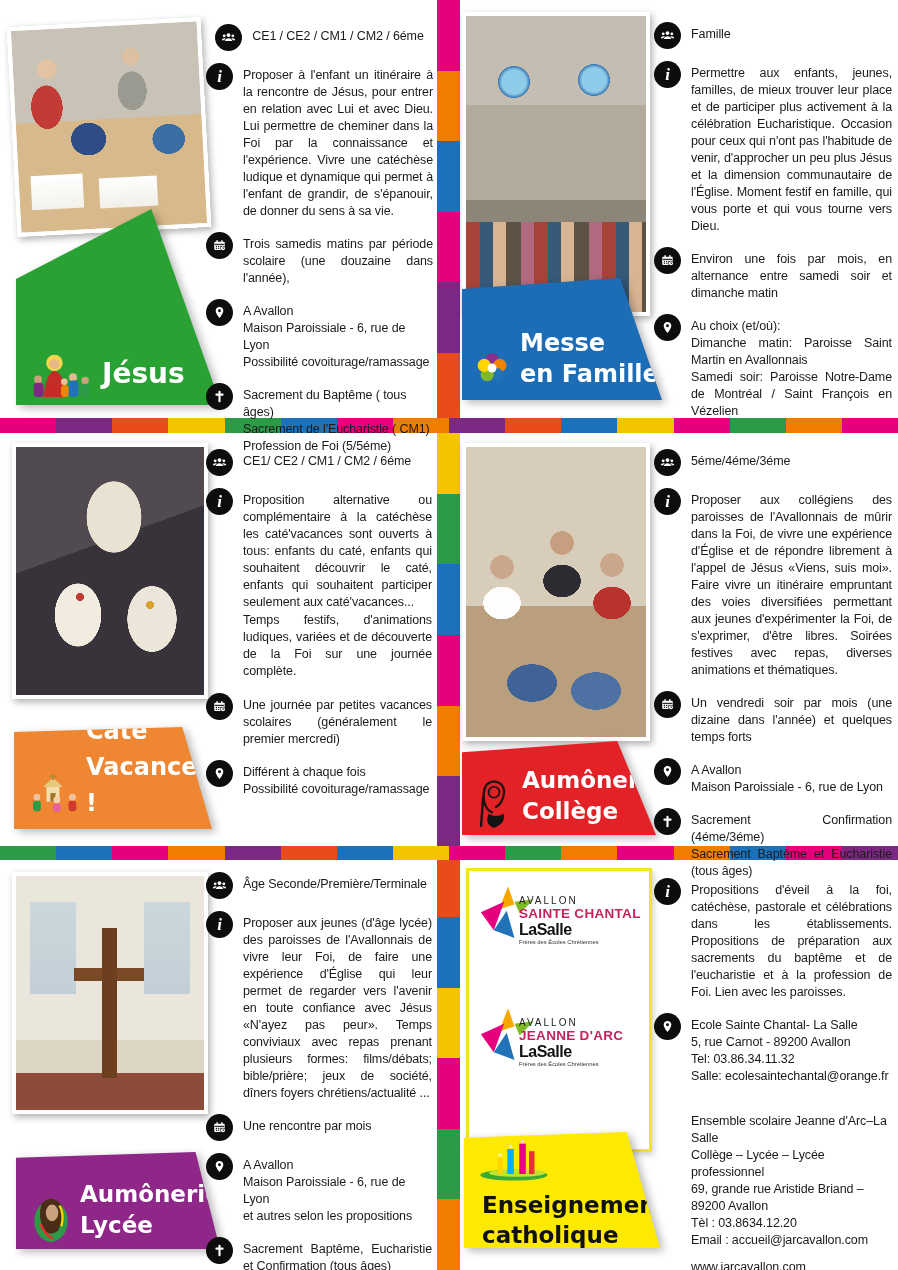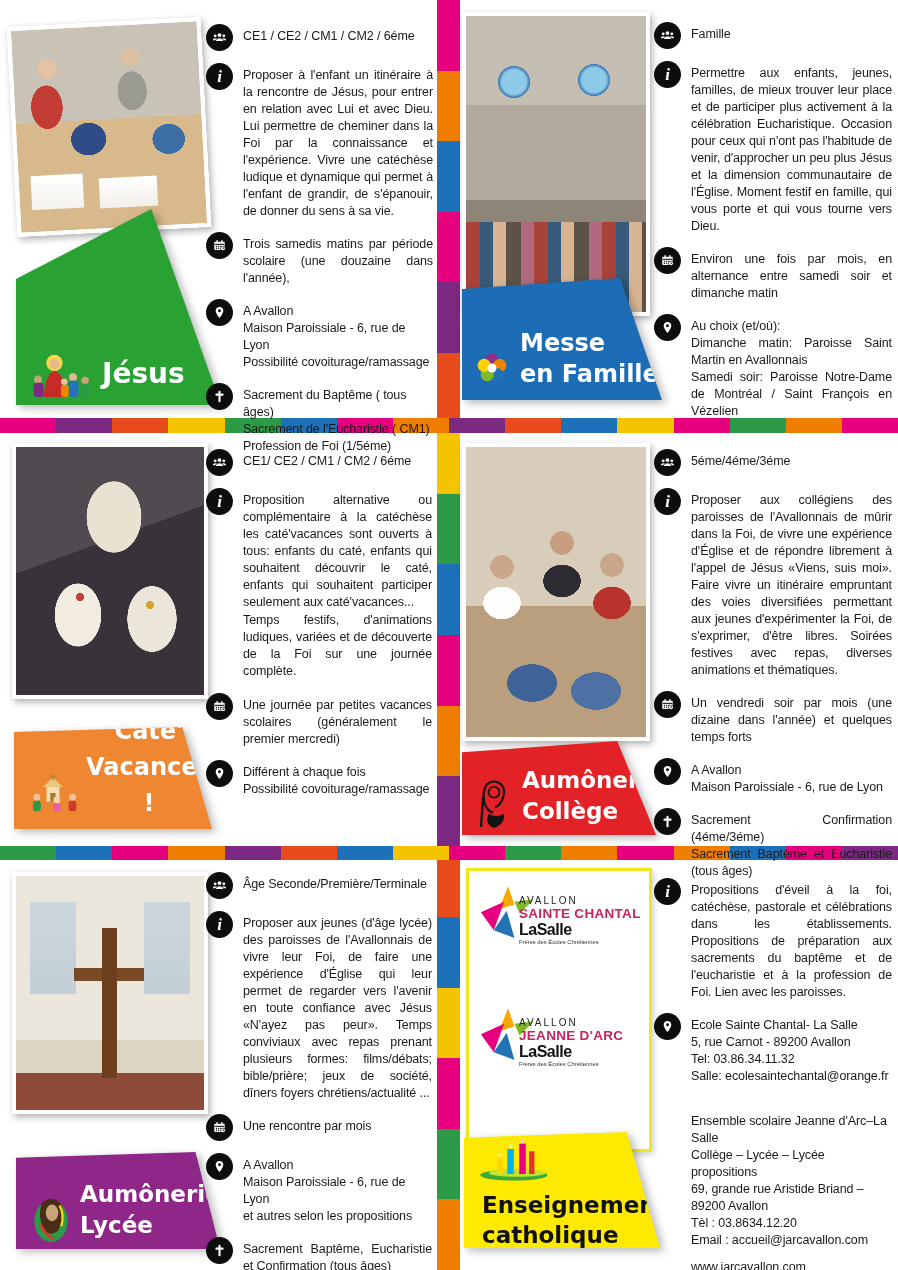--- a/index.html
+++ b/index.html
@@ -63,21 +63,21 @@
       linear-gradient(0deg,#8e4b3a 0 16%, transparent 16%),
       linear-gradient(180deg,#eae6dc 0 70%, #ddd5c4 70% 100%);}
   
   .banner-wrap{position:absolute;filter:drop-shadow(4px 3px 4px rgba(0,0,0,.28));z-index:3;}
   .banner{position:relative;width:100%;height:100%;}
   .bw0{left:16px;top:205px;width:205px;height:200px;}
   .b0{clip-path:polygon(0% 37%, 66% 2%, 100% 100%, 0% 100%);}
   .bw1{left:2px;top:278px;width:200px;height:122px;}
   .b1{clip-path:polygon(0% 9%, 79% 0%, 100% 100%, 0% 100%);}
   .bw2{left:14px;top:294px;width:198px;height:102px;}
-  .b2{clip-path:polygon(0% 5%, 85% 0%, 100% 100%, 0% 100%);text-align:center;}
+  .b2{clip-path:polygon(0% 5%, 85% 0%, 100% 100%, 0% 100%);}
   .bw3{left:2px;top:308px;width:194px;height:94px;}
   .b3{clip-path:polygon(0% 12%, 80% 0%, 100% 100%, 0% 100%);}
   .bw4{left:16px;top:292px;width:204px;height:97px;}
   .b4{clip-path:polygon(0% 6%, 88% 0%, 100% 100%, 0% 100%);}
   .bw5{left:4px;top:272px;width:196px;height:116px;}
   .b5{clip-path:polygon(0% 5%, 83% 0%, 100% 100%, 0% 100%);}
   .b-title{position:absolute;font-family:"DejaVu Sans",sans-serif;font-weight:700;line-height:1.32;}
   .b0 .b-title{left:86px;bottom:12px;font-size:28px;}
   .b1 .b-title{left:58px;bottom:9px;font-size:24px;}
   .b2 .b-title{left:72px;bottom:8px;font-size:24px;line-height:1.5;}
@@ -86,21 +86,21 @@
   .b5 .b-title{left:18px;top:58px;font-size:23px;}
   .b-art{position:absolute;}
   .b0 .b-art{left:12px;bottom:8px;width:66px;height:46px;}
   .b1 .b-art{left:12px;bottom:14px;width:36px;height:36px;}
   .b2 .b-art{left:16px;bottom:16px;width:52px;height:40px;}
   .b3 .b-art{left:10px;bottom:6px;width:44px;height:52px;}
   .b4 .b-art{left:14px;bottom:6px;width:42px;height:50px;}
   .b5 .b-art{left:14px;top:6px;width:76px;height:46px;}
   
   .content{position:absolute;display:flex;flex-direction:column;gap:12px;z-index:4;}
-  .p0 .content{left:206px;right:4px;top:24px;}
+  .p0 .content{left:206px;right:4px;top:24px;align-items:center;}
   .p1 .content{left:194px;right:6px;top:22px;}
   .p2 .content{left:206px;right:5px;top:16px;}
   .p3 .content{left:194px;right:6px;top:16px;}
   .p4 .content{left:206px;right:5px;top:12px;}
   .p5 .content{left:194px;right:6px;top:18px;}
   .row{display:flex;gap:10px;align-items:flex-start;}
   .ic{flex:0 0 27px;width:27px;height:27px;border-radius:50%;background:#0d0d0d;
       display:flex;align-items:center;justify-content:center;}
   .ic.spacer{background:transparent;}
   .ic svg{width:17px;height:17px;fill:#fff;}
@@ -269,21 +269,21 @@
       </div>
       <div class="row">
         <span class="ic">
             <svg>
               <use href="#sym-cross"></use>
             </svg>
           </span>
         <div class="txt plain">
           <div>Sacrement du Baptême ( tous âges)</div>
           <div>Sacrement de l'Eucharistie ( CM1)</div>
-          <div>Profession de Foi (1/5éme)</div>
+          <div>Profession de Foi (5/5éme)</div>
         </div>
       </div>
     </div>
   </section>
 
   <section class="panel p1">
     <div class="photo ph-messe"></div>
     <div class="banner-wrap bw1">
         <div class="banner b1" style="background: rgb(29, 109, 182); color: rgb(255, 255, 255);">
       <svg class="b-art" viewBox="0 0 24 24">
@@ -564,21 +564,21 @@
           <div>Ecole Sainte Chantal- La Salle</div>
           <div>5, rue Carnot - 89200 Avallon</div>
           <div>Tel: 03.86.34.11.32</div>
           <div>Salle: ecolesaintechantal@orange.fr</div>
         </div>
       </div>
       <div class="row" style="margin-top:12px">
         <span class="ic spacer"></span>
         <div class="txt plain">
           <div>Ensemble scolaire Jeanne d'Arc–La Salle</div>
-          <div>Collège – Lycée – Lycée propositions</div>
+          <div>Collège – Lycée – Lycée professionnel</div>
           <div>69, grande rue Aristide Briand – 89200 Avallon</div>
           <div>Tèl : 03.8634.12.20</div>
           <div>Email : accueil@jarcavallon.com</div>
           <div class="website">www.jarcavallon.com</div>
         </div>
       </div>
     </div>
   </section>
 
 </div>

